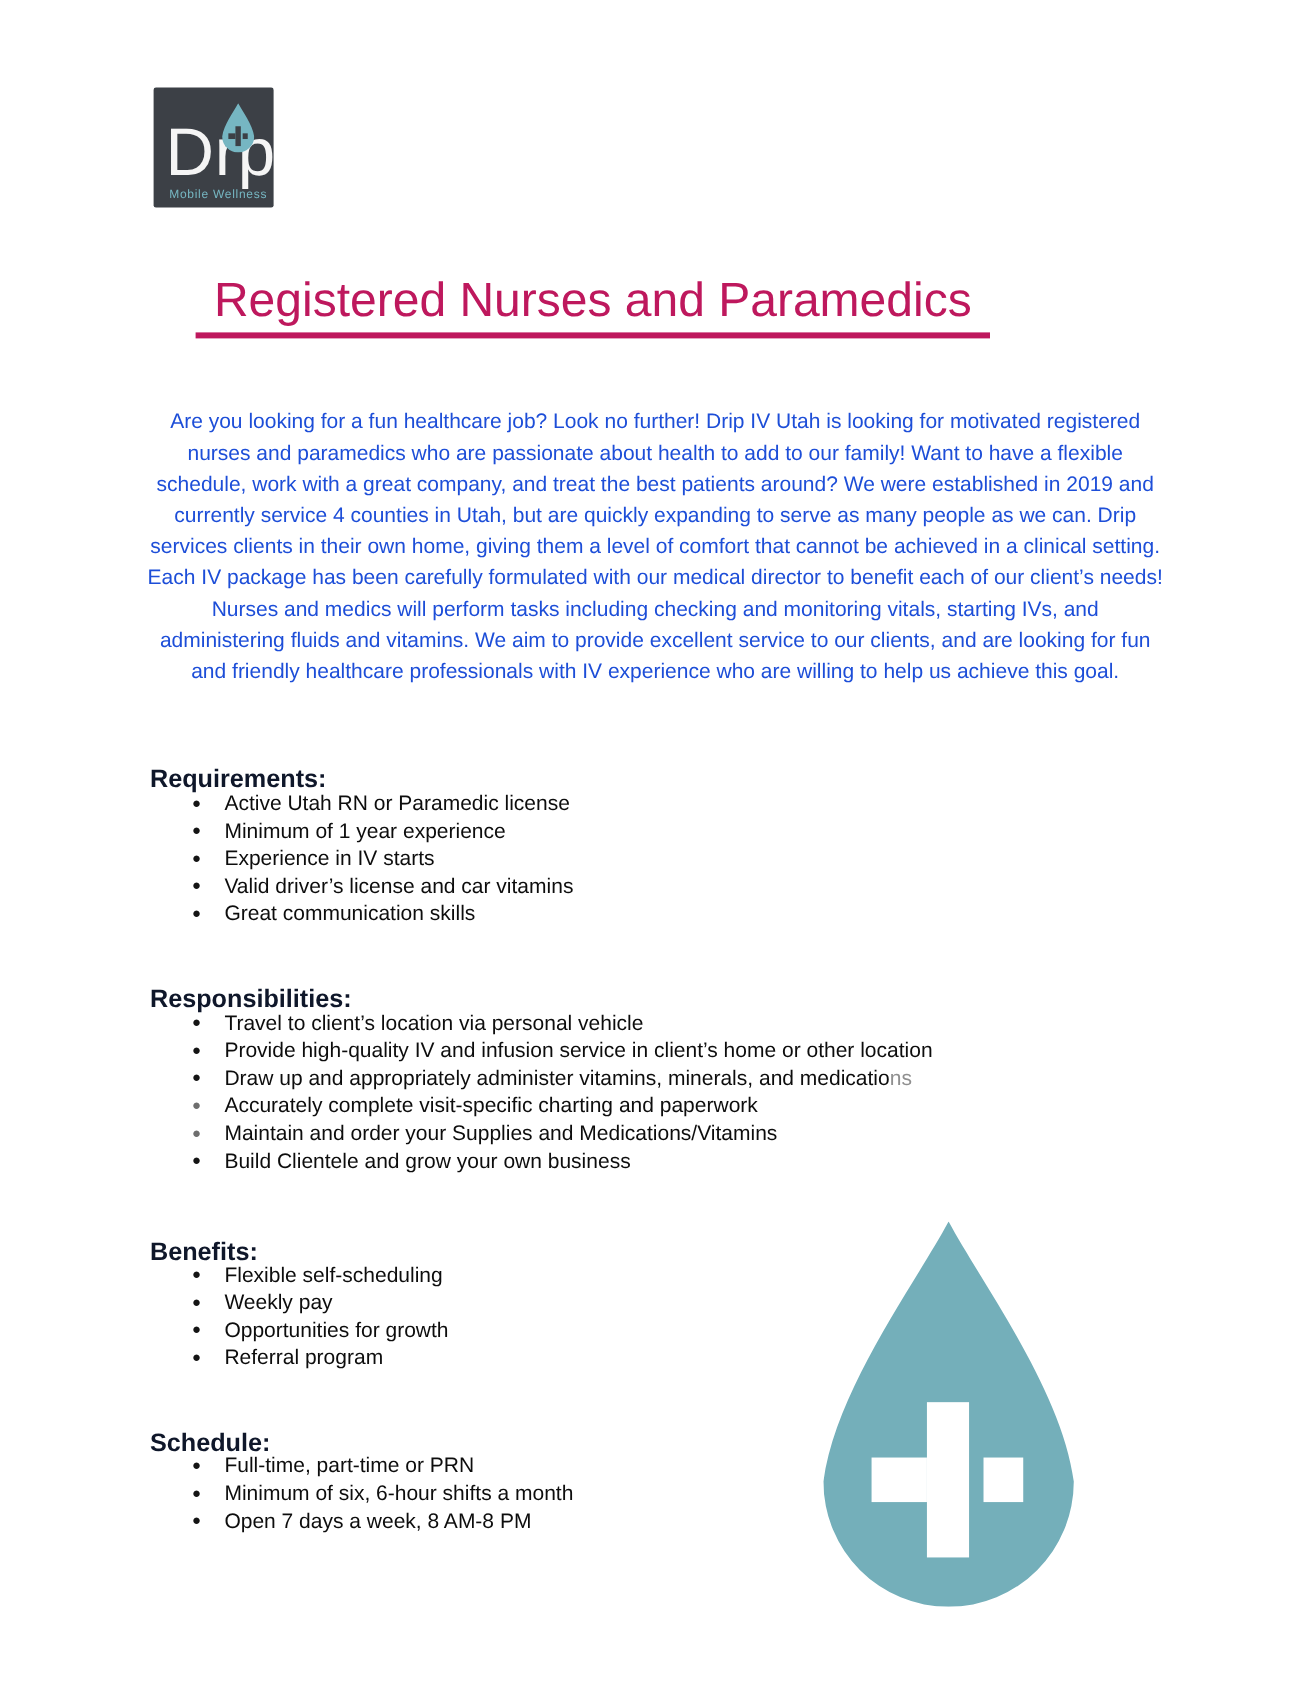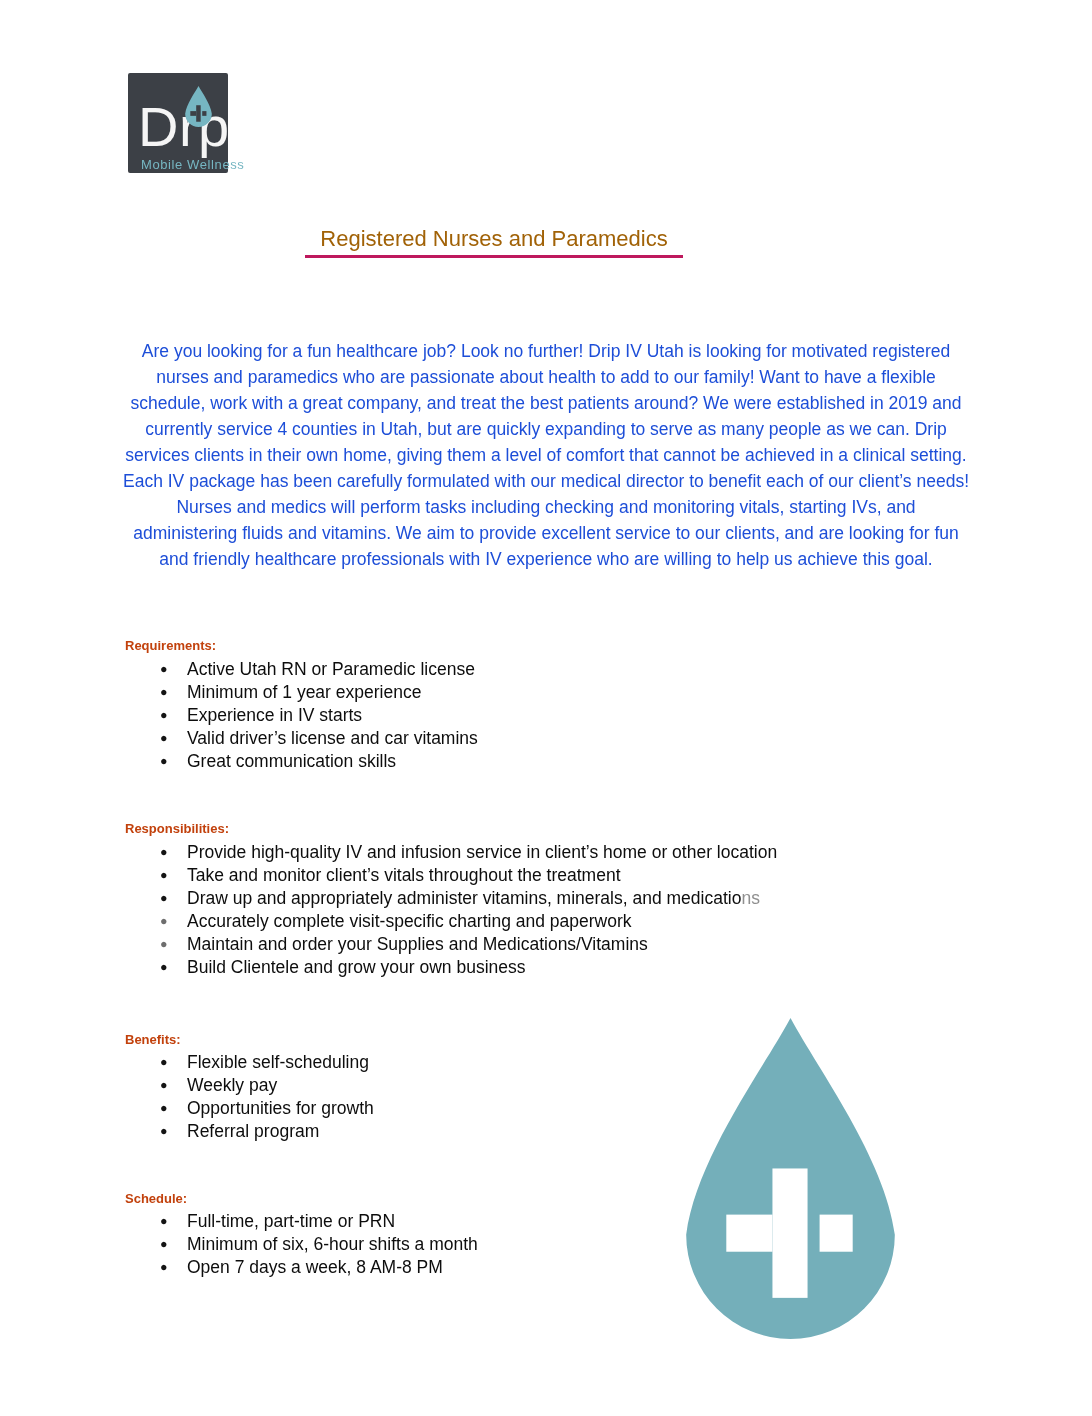--- a/index.html
+++ b/index.html
@@ -28,47 +28,47 @@
     background:var(--logo-bg);border-radius:2px;
   }
   .logo-text{
     position:absolute;left:10px;top:26px;
     font-size:56px;line-height:1;font-weight:300;
     color:#f5f5f5;letter-spacing:0.5px;
   }
   .logo-drop{position:absolute;left:57px;top:13px;width:27px;height:41px;}
   .logo-tagline{
     position:absolute;left:13px;top:84px;
-    font-size:13px;letter-spacing:0.6px;
+    font-size:10px;letter-spacing:0.6px;
     color:var(--logo-accent);white-space:nowrap;
   }
 
   
   .title-wrap{
     position:absolute;top:212px;left:0;width:988px;
     text-align:center;
   }
   .title-text{
     display:inline-block;
-    font-size:22px;line-height:1.25;color:#a16207;
+    font-size:40px;line-height:1.25;color:#be185d;
     padding:0 15px 2px 15px;
-    border-bottom:3px solid #be185d;
+    border-bottom:5px solid #be185d;
   }
 
   
   .intro{
     position:absolute;top:307px;left:123px;width:846px;
     text-align:center;
     font-size:17.5px;line-height:26px;color:#1d4ed8;
   }
 
   
   .section-header{
     position:absolute;left:125px;
-    font-size:13px;font-weight:bold;color:#c2410c;
+    font-size:21px;font-weight:bold;color:#0f172a;
     white-space:nowrap;
   }
   .hdr-requirements{top:625px;}
   .hdr-responsibilities{top:808px;}
   .hdr-benefits{top:1019px;}
   .hdr-schedule{top:1178px;}
 
   ul.doclist{
     position:absolute;left:125px;margin:0;padding:0;list-style:none;
     width:800px;
@@ -127,22 +127,22 @@
   <ul class="doclist list-requirements">
     <li><span>Active Utah RN or Paramedic license</span></li>
     <li><span>Minimum of 1 year experience</span></li>
     <li><span>Experience in IV starts</span></li>
     <li><span>Valid driver’s license and car vitamins</span></li>
     <li><span>Great communication skills</span></li>
   </ul>
 
   <div class="section-header hdr-responsibilities">Responsibilities:</div>
   <ul class="doclist list-responsibilities">
+    <li><span>Travel to client’s location via personal vehicle</span></li>
     <li><span>Provide high-quality IV and infusion service in client’s home or other location</span></li>
-    <li><span>Take and monitor client’s vitals throughout the treatment</span></li>
     <li><span>Draw up and appropriately administer vitamins, minerals, and medicatio</span><span class="gray-suffix">ns</span></li>
     <li class="gray-bullet"><span>Accurately complete visit-specific charting and paperwork</span></li>
     <li class="gray-bullet"><span>Maintain and order your Supplies and Medications/Vitamins</span></li>
     <li><span>Build Clientele and grow your own business</span></li>
   </ul>
 
   <div class="section-header hdr-benefits">Benefits:</div>
   <ul class="doclist list-benefits">
     <li><span>Flexible self-scheduling</span></li>
     <li><span>Weekly pay</span></li>

